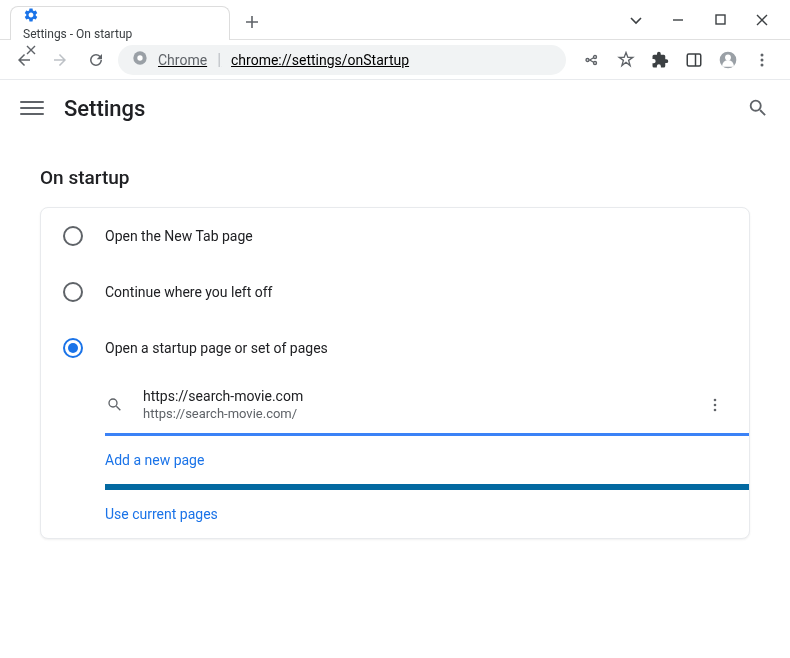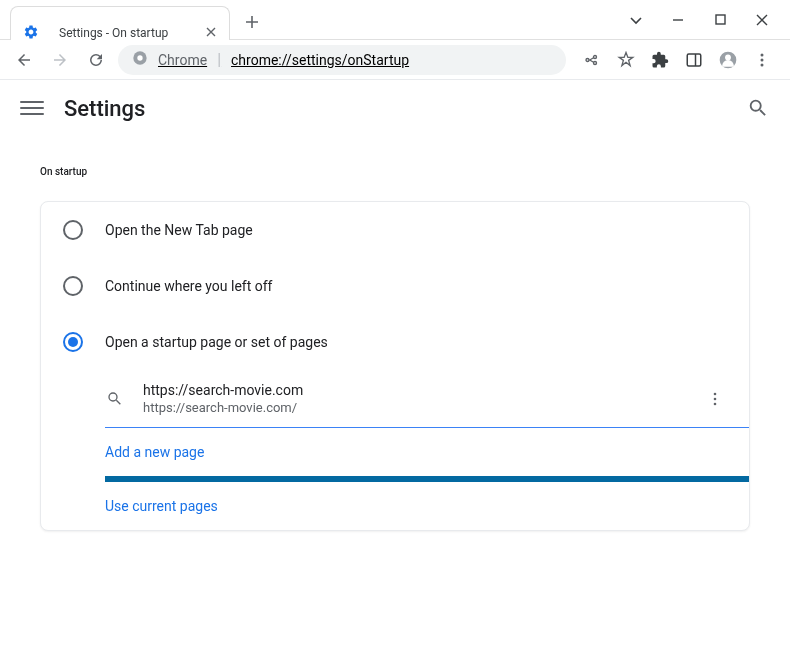--- a/index.html
+++ b/index.html
@@ -1,20 +1,20 @@
 <!DOCTYPE html>
 <html><head>
 <meta charset="utf-8">
 <style>
 * { margin: 0; padding: 0; box-sizing: border-box; font-family: 'Segoe UI', Roboto, Arial, sans-serif; }
 body { width: 790px; height: 658px; background: #fff; overflow: hidden; position: relative; }
 
 
 .titlebar { height: 40px; display: flex; align-items: center; background: #fff; border-bottom: 1px solid #e0e0e0; }
-.tab { display: flex; align-items: flex-end; height: 34px; padding: 0 10px 0 12px; margin-left: 10px; margin-top: 6px; border-radius: 8px 8px 0 0; background: #fff; border: 1px solid #ddd; border-bottom: none; min-width: 220px; gap: 20px; }
+.tab { display: flex; align-items: flex-start; height: 34px; padding: 0 10px 0 12px; margin-left: 10px; margin-top: 6px; border-radius: 8px 8px 0 0; background: #fff; border: 1px solid #ddd; border-bottom: none; min-width: 220px; gap: 4px; flex-direction: column; }
 .tab-icon { width: 16px; height: 16px; display: flex; align-items: center; justify-content: center; }
 .tab-title { font-size: 12px; color: #3c4043; flex: 1; }
 .tab-close { width: 16px; height: 16px; display: flex; align-items: center; justify-content: center; color: #5f6368; cursor: pointer; }
 .new-tab { width: 28px; height: 28px; margin-left: 8px; display: flex; align-items: center; justify-content: center; color: #5f6368; border-radius: 50%; margin-top: 4px; }
 .win-controls { margin-left: auto; display: flex; gap: 22px; padding-right: 18px; color: #3c4043; }
 .win-controls span { width: 20px; height: 20px; display: flex; align-items: center; justify-content: center; cursor: pointer; }
 
 
 .urlbar { height: 40px; display: flex; align-items: center; padding: 0 10px; gap: 8px; border-bottom: 1px solid #e8eaed; }
 .nav-btn { width: 28px; height: 28px; display: flex; align-items: center; justify-content: center; color: #5f6368; border-radius: 50%; }
@@ -28,29 +28,29 @@
 
 
 .page-header { height: 56px; display: flex; align-items: center; padding: 0 20px; gap: 20px; }
 .hamburger { width: 24px; height: 24px; display: flex; flex-direction: column; justify-content: center; gap: 4px; cursor: pointer; }
 .hamburger div { height: 2px; background: #5f6368; border-radius: 1px; }
 .page-title { font-size: 22px; font-weight: 500; color: #202124; }
 .header-search { margin-left: auto; width: 24px; height: 24px; display: flex; align-items: center; justify-content: center; color: #5f6368; cursor: pointer; }
 
 
 .content { padding: 10px 40px; }
-.section-label { font-size: 10px; color: #202124; font-weight: 500; margin: 20px 0 24px 0; }
+.section-label { font-size: 19px; color: #202124; font-weight: 500; margin: 20px 0 18px 0; }
 .card { border: 1px solid #e8eaed; border-radius: 8px; box-shadow: 0 1px 2px rgba(60,64,67,.08); background: #fff; }
 .radio-row { display: flex; align-items: center; padding: 18px 22px; gap: 22px; cursor: pointer; }
 .radio { width: 20px; height: 20px; border: 2px solid #5f6368; border-radius: 50%; flex-shrink: 0; position: relative; }
 .radio.selected { border-color: #1a73e8; }
 .radio.selected::after { content: ''; position: absolute; top: 3px; left: 3px; width: 10px; height: 10px; background: #1a73e8; border-radius: 50%; }
 .radio-label { font-size: 14px; color: #202124; }
 .sub-list { padding-left: 64px; }
-.page-item { display: flex; align-items: center; padding: 12px 22px 12px 0; gap: 18px; border-bottom: 1px solid #3b82f6; }
+.page-item { display: flex; align-items: center; padding: 12px 22px 12px 0; gap: 18px; border-bottom: 3px solid #3b82f6; }
 .page-iconwrap { width: 20px; display: flex; justify-content: center; }
 .page-text { flex: 1; }
 .page-item-title { font-size: 14px; color: #202124; }
 .page-item-url { font-size: 13px; color: #5f6368; margin-top: 2px; }
 .more-btn { width: 24px; height: 24px; display: flex; align-items: center; justify-content: center; color: #5f6368; cursor: pointer; }
 .link-row { padding: 16px 22px 16px 0; font-size: 14px; color: #1a73e8; cursor: pointer; border-bottom: 6px solid #0369a1; }
 .link-row.last { border-bottom: none; }
 
 
 .watermark { position: absolute; inset: 0; display: flex; align-items: center; justify-content: center; pointer-events: none; opacity: 0.06; z-index: 0; }

